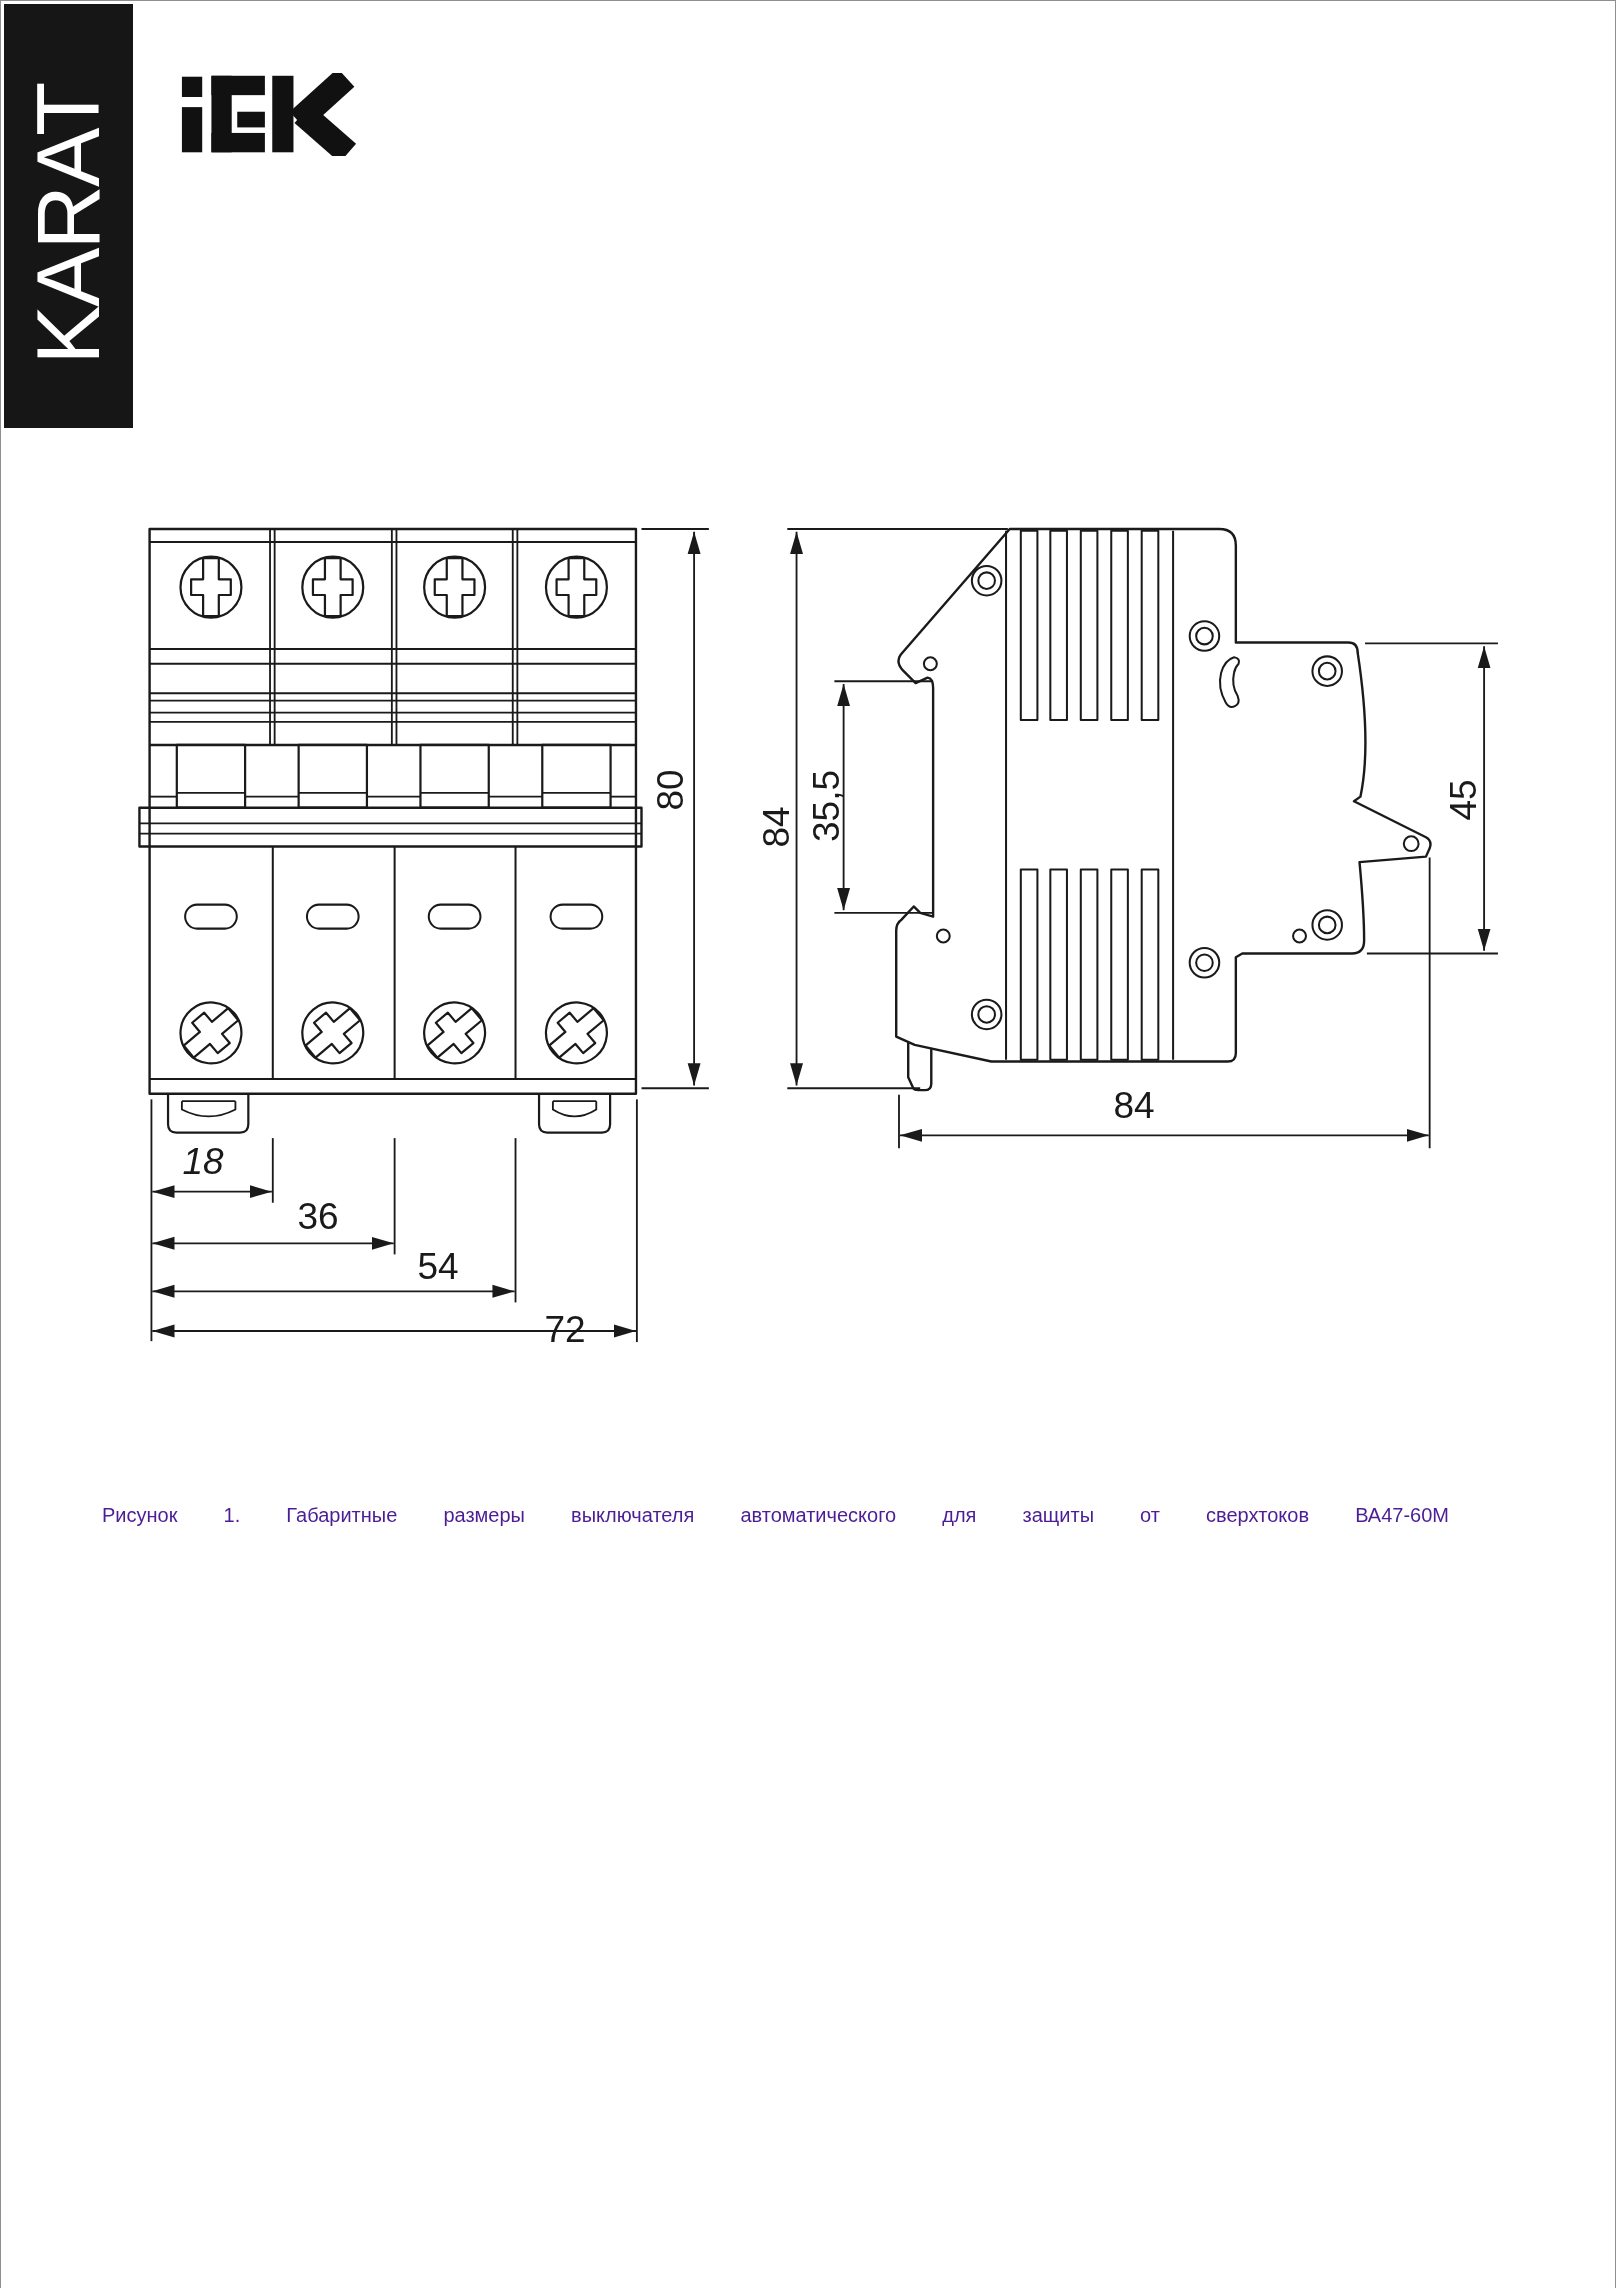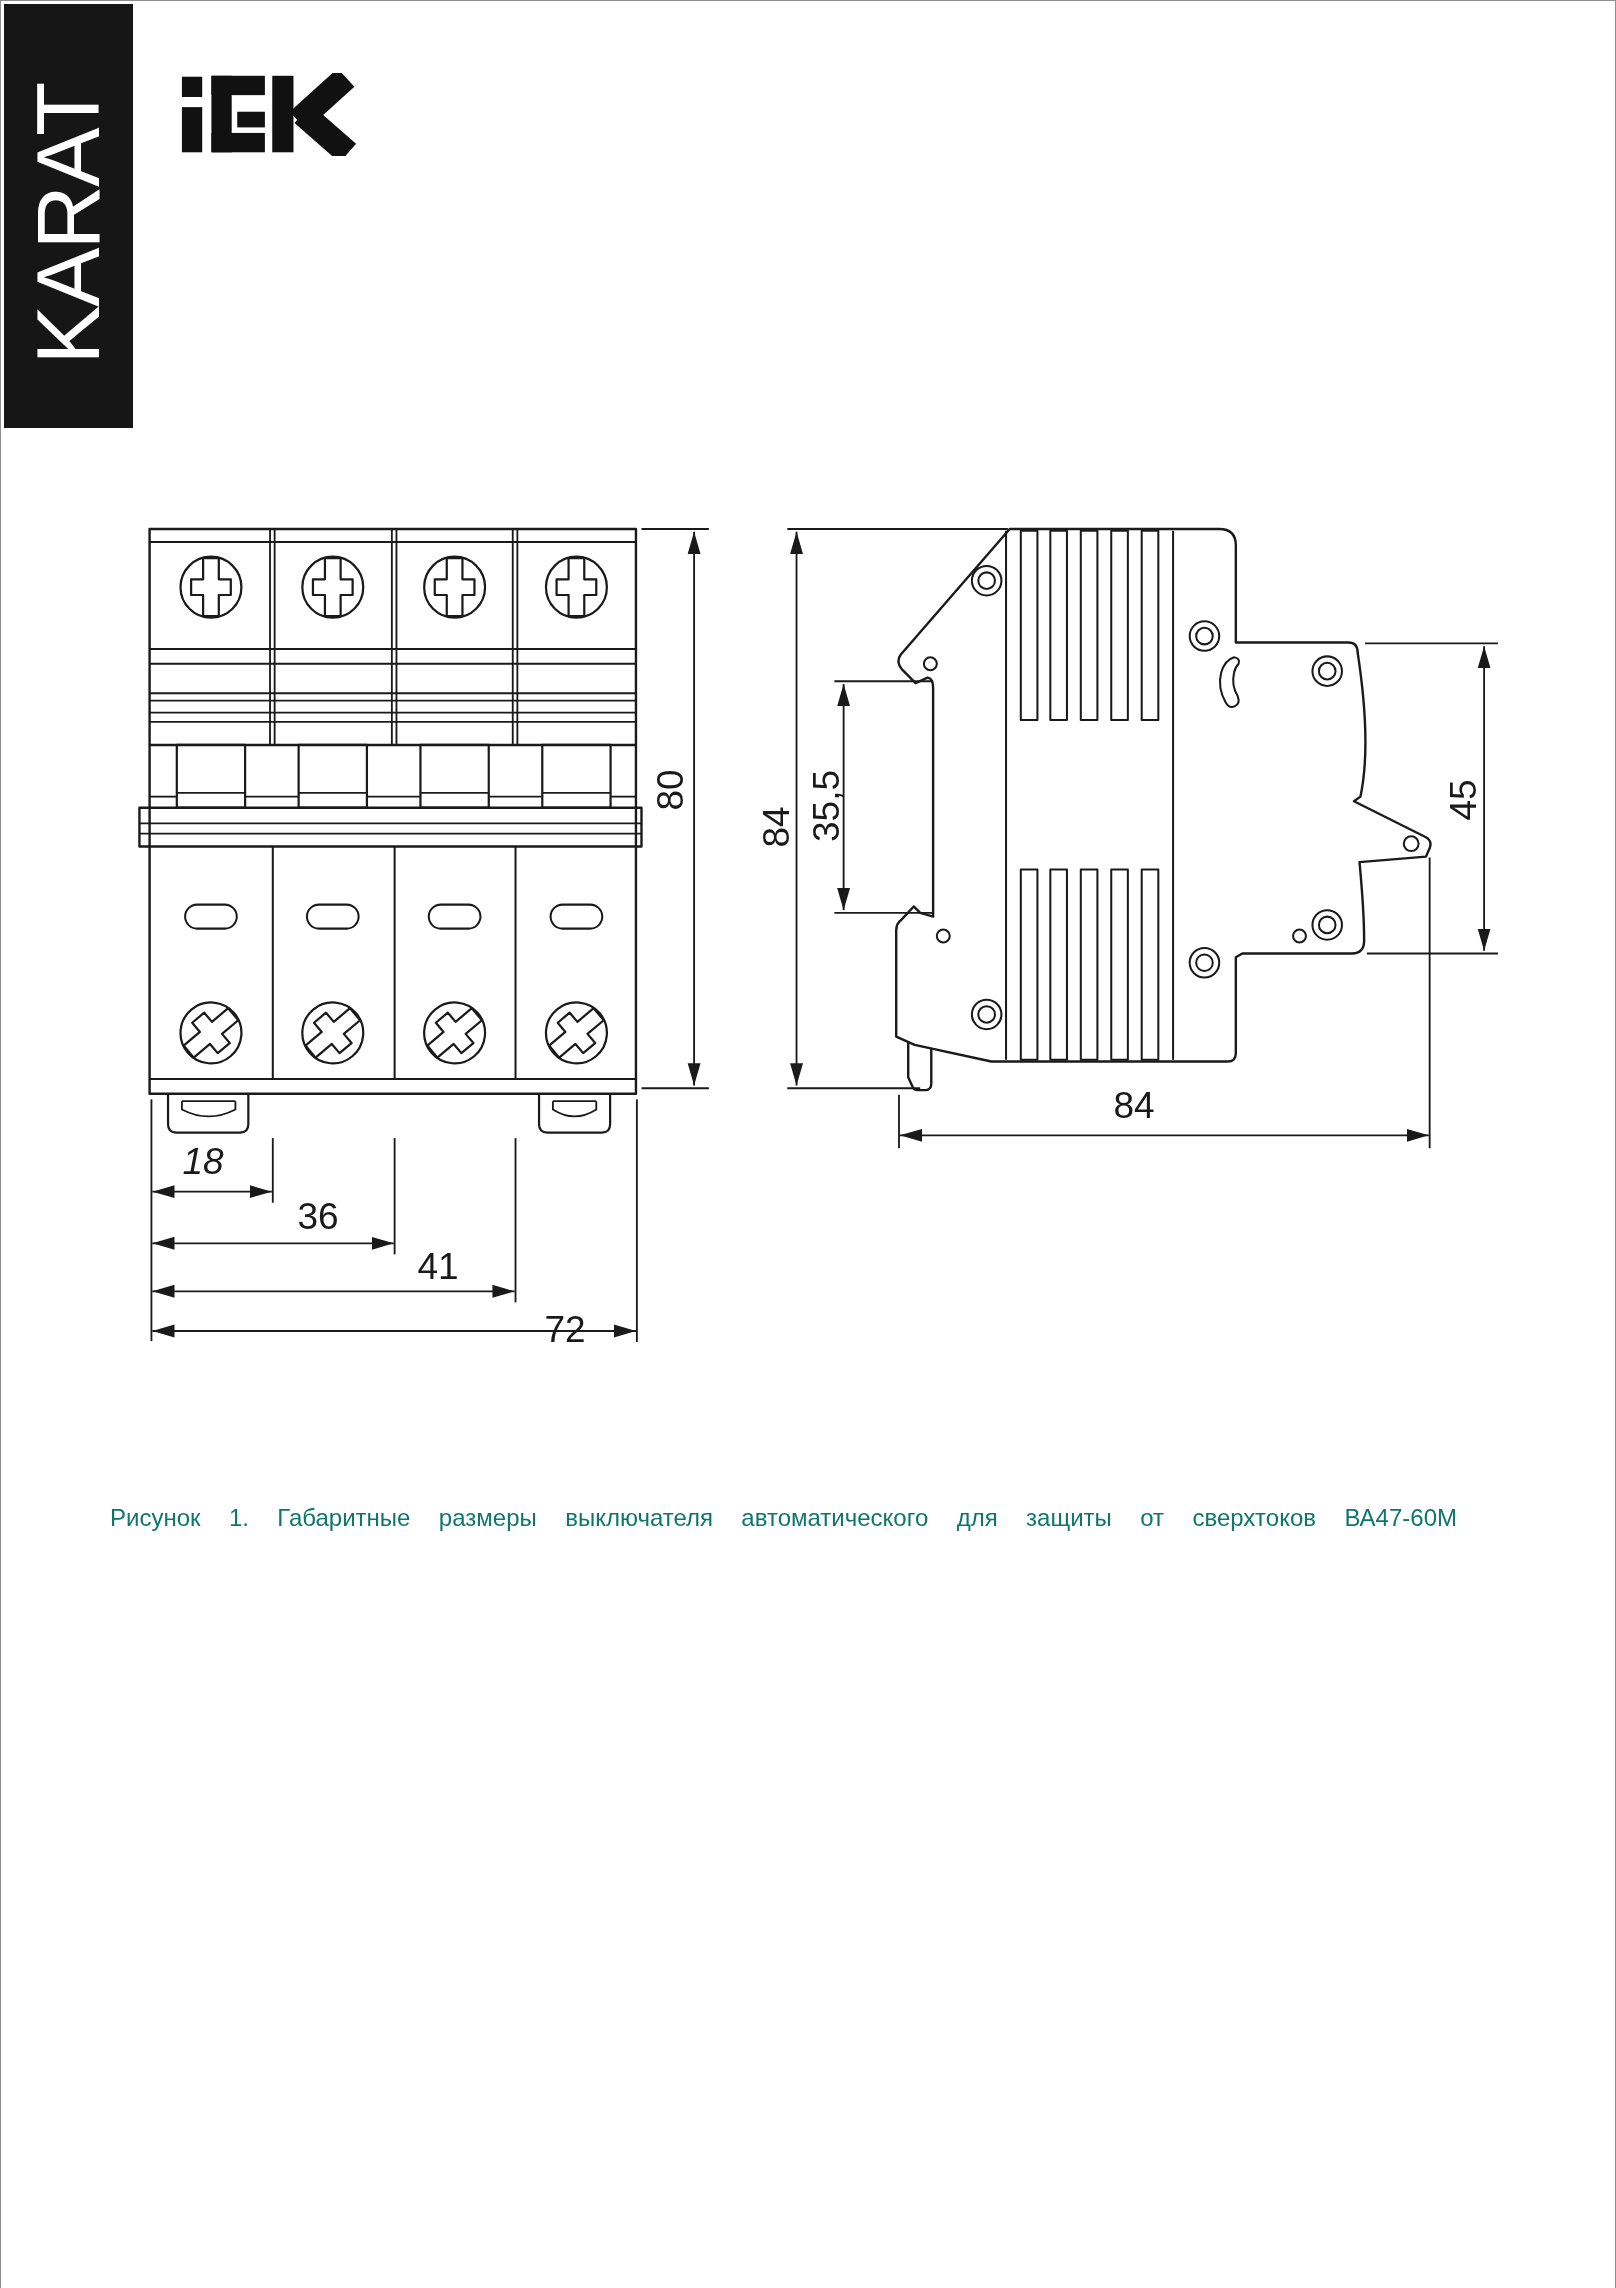--- a/index.html
+++ b/index.html
@@ -25,22 +25,22 @@
   }
   .logo{position:absolute;left:180px;top:72px;width:177px;height:83px;}
   .sr{position:absolute;width:0.9px;height:0.9px;overflow:hidden;clip:rect(0 0 0 0);white-space:nowrap;}
   .art{position:absolute;left:0;top:0;width:1616px;height:2289px;}
   .dim{
     position:absolute;font-size:37px;font-weight:400;color:#1a1a1a;
     transform:translate(-50%,-50%);white-space:nowrap;line-height:1;
   }
   .dim.rot{transform:translate(-50%,-50%) rotate(-90deg);}
   .caption{
-    position:absolute;left:109px;top:1503px;width:1347px;
-    font-size:24px;line-height:1.15;color:#0f766e;
+    position:absolute;left:101px;top:1503px;width:1347px;
+    font-size:20px;line-height:1.15;color:#4c1d95;
     text-align:justify;text-align-last:justify;
   }
 </style>
 </head>
 <body>
 
 <div class="page">
 
   <div class="banner">
     <span class="vtext">KARAT</span>
@@ -263,21 +263,21 @@
 
       <line x1="973" y1="1185" x2="973" y2="1243"></line>
       <line x1="1548" y1="928" x2="1548" y2="1243"></line>
       <line x1="974" y1="1229" x2="1547" y2="1229" marker-start="url(#arr)" marker-end="url(#arr)"></line>
     </g>
   </svg>
 
   <span class="dim rot" style="left:669px;top:789px;">80</span>
   <span class="dim" style="left:202px;top:1160px;font-style:italic;">18</span>
   <span class="dim" style="left:317px;top:1215px;">36</span>
-  <span class="dim" style="left:437px;top:1265px;">41</span>
+  <span class="dim" style="left:437px;top:1265px;">54</span>
   <span class="dim" style="left:564px;top:1308px;margin-top:20px;">72</span>
   <span class="dim rot" style="left:775px;top:826px;">84</span>
   <span class="dim rot" style="left:825px;top:805px;">35,5</span>
   <span class="dim rot" style="left:1462px;top:799px;">45</span>
   <span class="dim" style="left:1133px;top:1104px;">84</span>
 
   <div class="caption">Рисунок 1. Габаритные размеры выключателя автоматического для защиты от сверхтоков ВА47-60М</div>
 
 </div>
 

